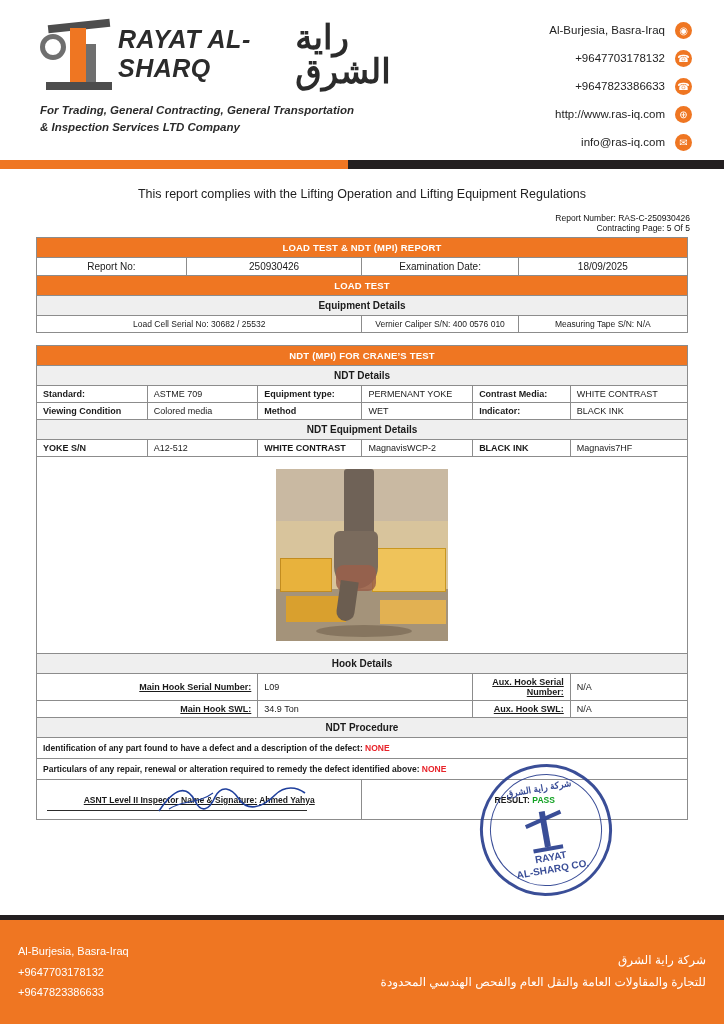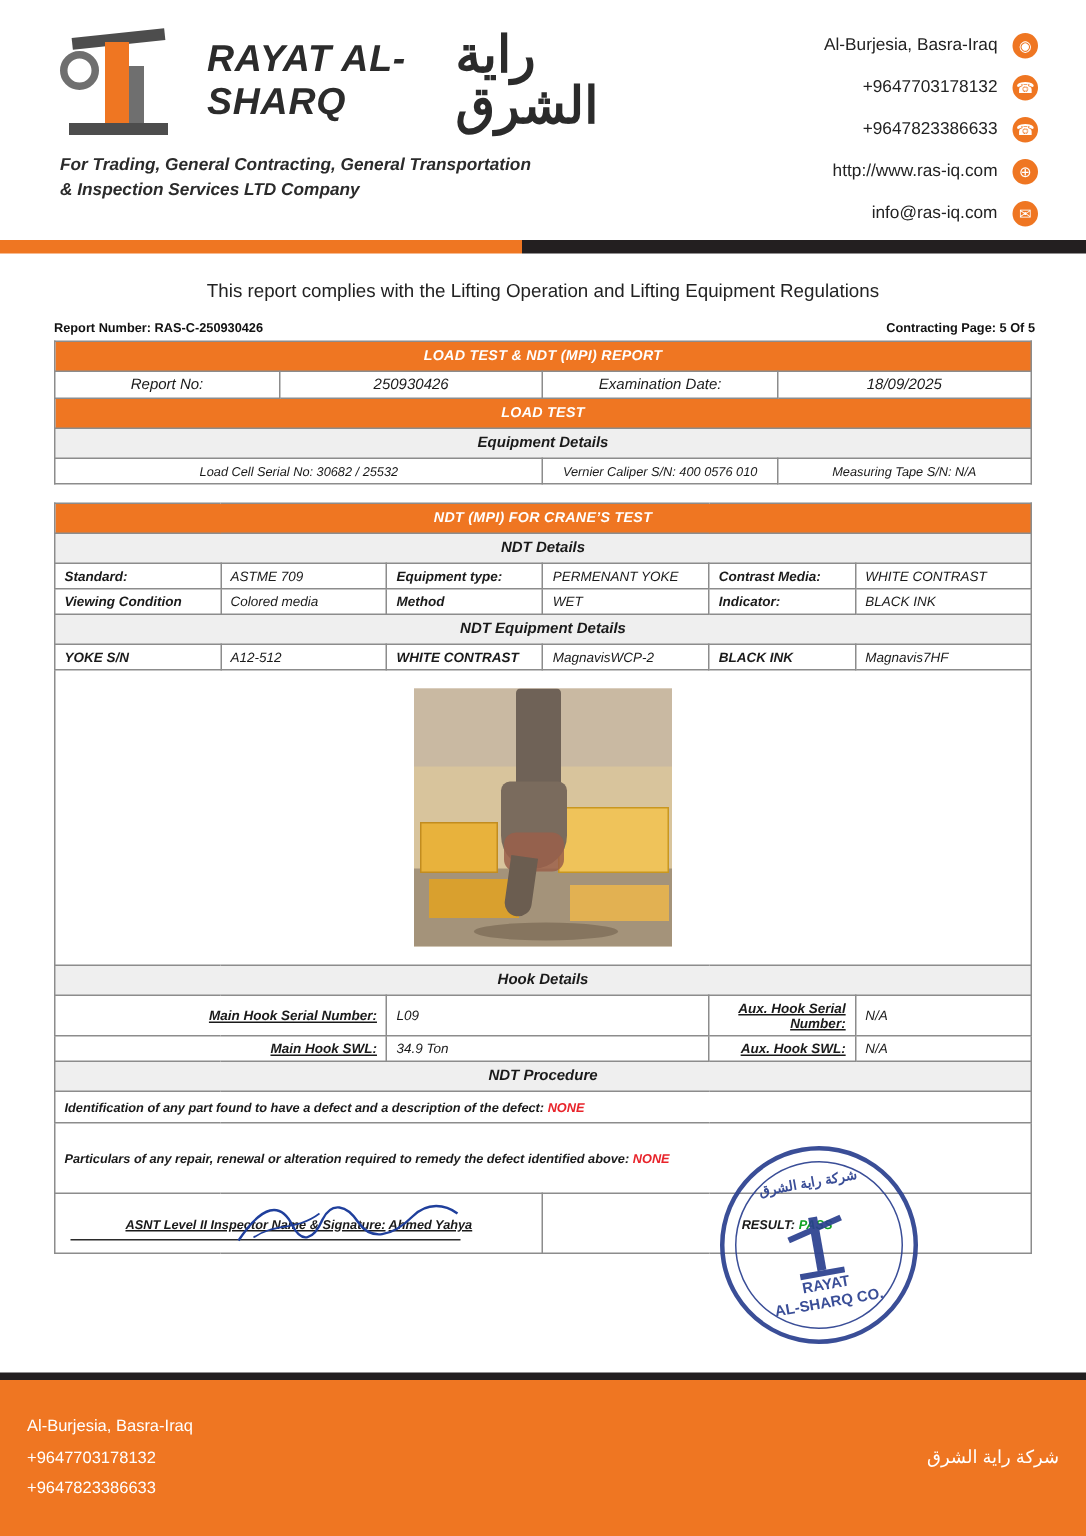--- a/index.html
+++ b/index.html
@@ -67,21 +67,21 @@
     width: 26px; height: 26px;
     border: 5px solid #6f6f6f;
     border-radius: 50%;
   }
   .logo-text-en {
     font-weight: bold;
     font-size: 25px;
     letter-spacing: 0.5px;
     color: #2b2b2b;
     font-style: italic;
-    margin-left: 20px;
+    margin-left: 0;
   }
   .logo-text-ar {
     font-size: 34px;
     font-weight: bold;
     color: #2b2b2b;
     margin-left: 14px;
     line-height: 1;
   }
   .logo-tagline {
     margin-top: 12px;
@@ -146,26 +146,27 @@
     margin-top: 5px;
   }
 
   
   .report-line {
     display: flex;
     justify-content: space-between;
     align-items: flex-end;
     padding: 6px 34px 4px 36px;
     font-size: 8.5px;
-    font-weight: bold;
+    font-weight: normal;
     color: #111;
-  }
-
-  
-  .sheet { padding: 0 36px; font-style: italic; }
+    flex-direction: column;
+  }
+
+  
+  .sheet { padding: 0 36px; }
   table {
     width: 100%;
     border-collapse: collapse;
     table-layout: fixed;
   }
   td, th {
     border: 1px solid #8c8c8c;
     padding: 3px 6px;
     font-size: 9px;
     vertical-align: middle;
@@ -499,21 +500,21 @@
     <tr>
       <td colspan="6" class="band-grey">NDT Procedure</td>
     </tr>
     <tr>
       <td colspan="6" class="b small" style="padding:5px 6px">
         <span>Identification of any part found to have a defect and a description of the defect:</span>
         <span class="none-red">NONE</span>
       </td>
     </tr>
     <tr>
-      <td colspan="6" class="b small" style="padding:18px 6px">
+      <td colspan="6" class="b small" style="padding:5px 6px">
         <span>Particulars of any repair, renewal or alteration required to remedy the defect identified above:</span>
         <span class="none-red">NONE</span>
       </td>
     </tr>
     <tr class="sig-row">
       <td colspan="3">
         <div class="b small" style="text-align:center">
           <span class="u">ASNT Level II Inspector Name &amp; Signature:</span>
           <span class="u">Ahmed Yahya</span>
         </div>
@@ -547,14 +548,15 @@
 
 <div class="footer-top-line"></div>
 <div class="footer">
   <div class="footer-left">
     <div>Al-Burjesia, Basra-Iraq</div>
     <div>+9647703178132</div>
     <div>+9647823386633</div>
   </div>
   <div class="footer-right">
     <div>شركة راية الشرق</div>
+    <div>للتجارة والمقاولات العامة والنقل العام والفحص الهندسي المحدودة</div>
   </div>
 </div>
 
 </body></html>

